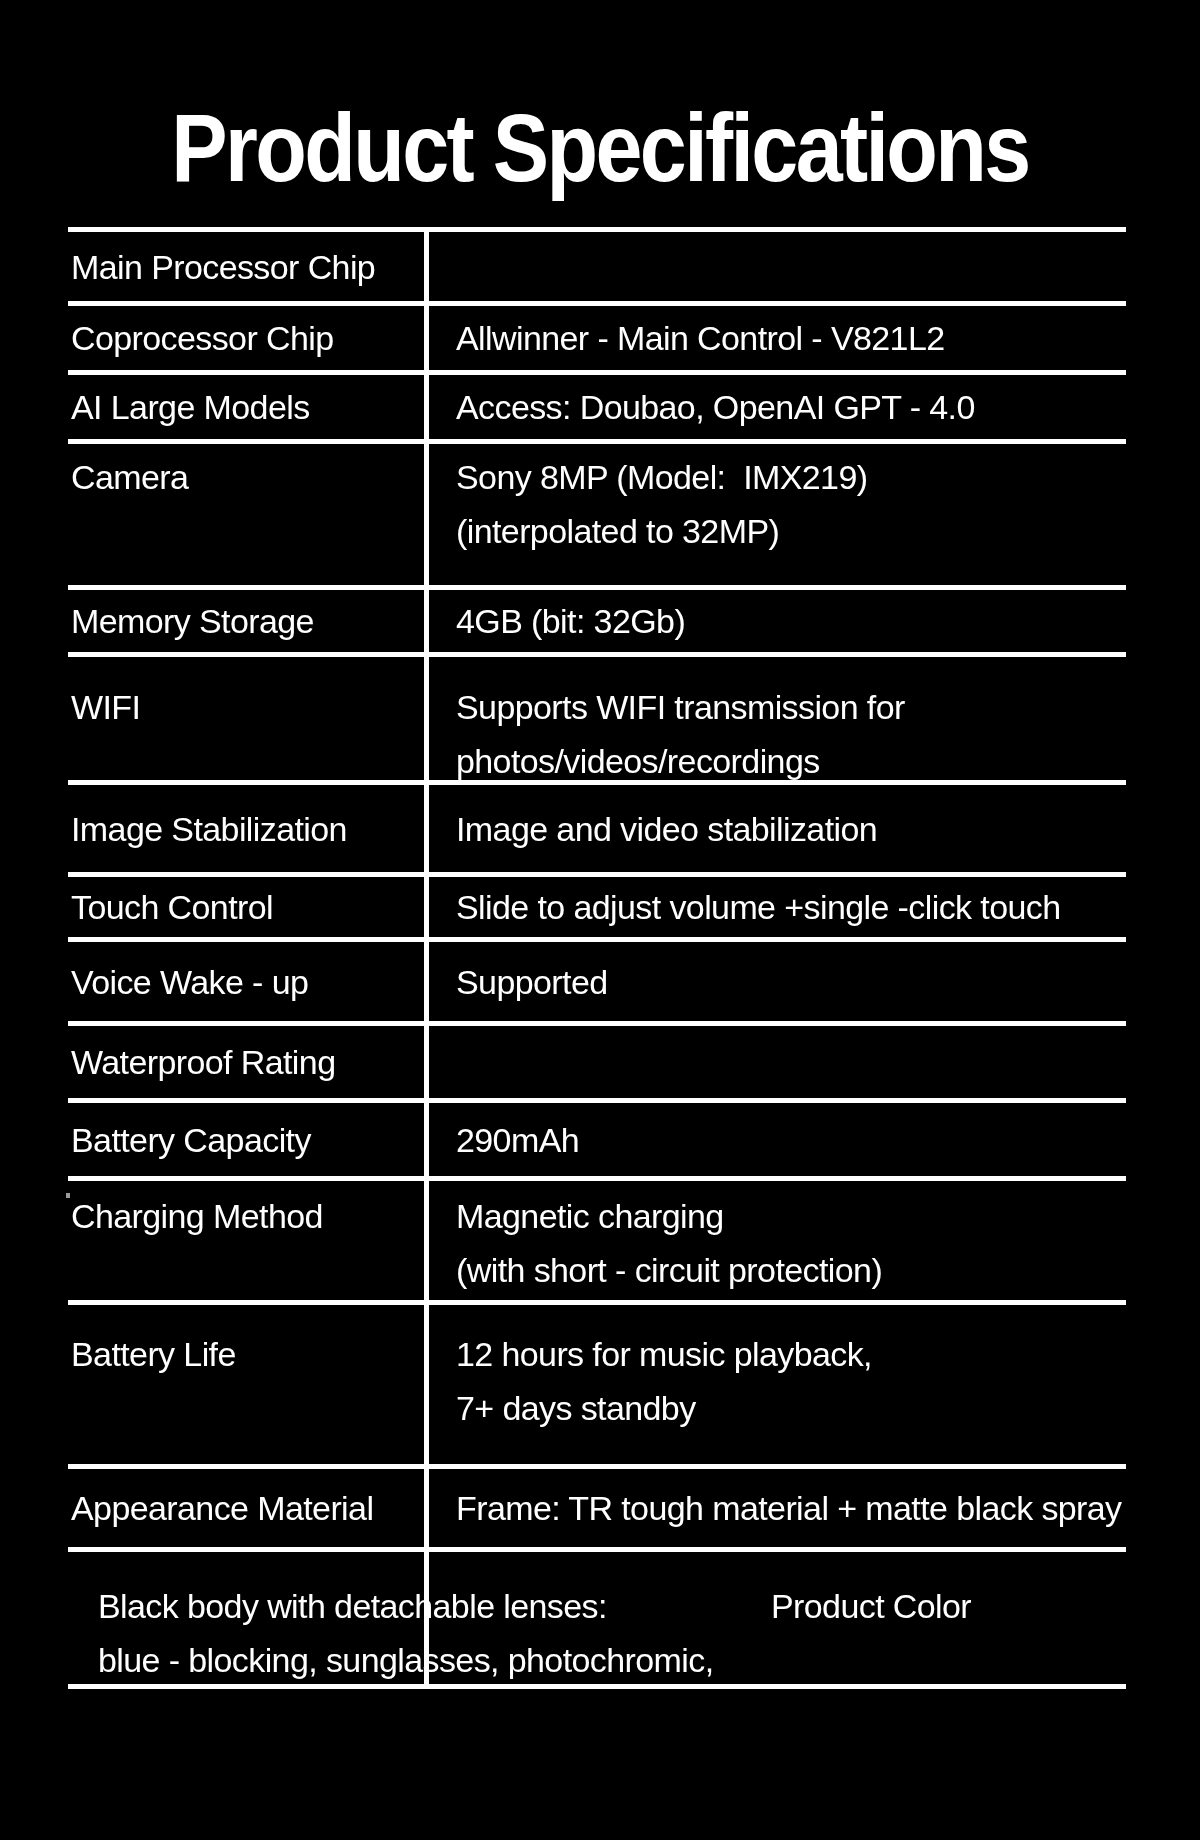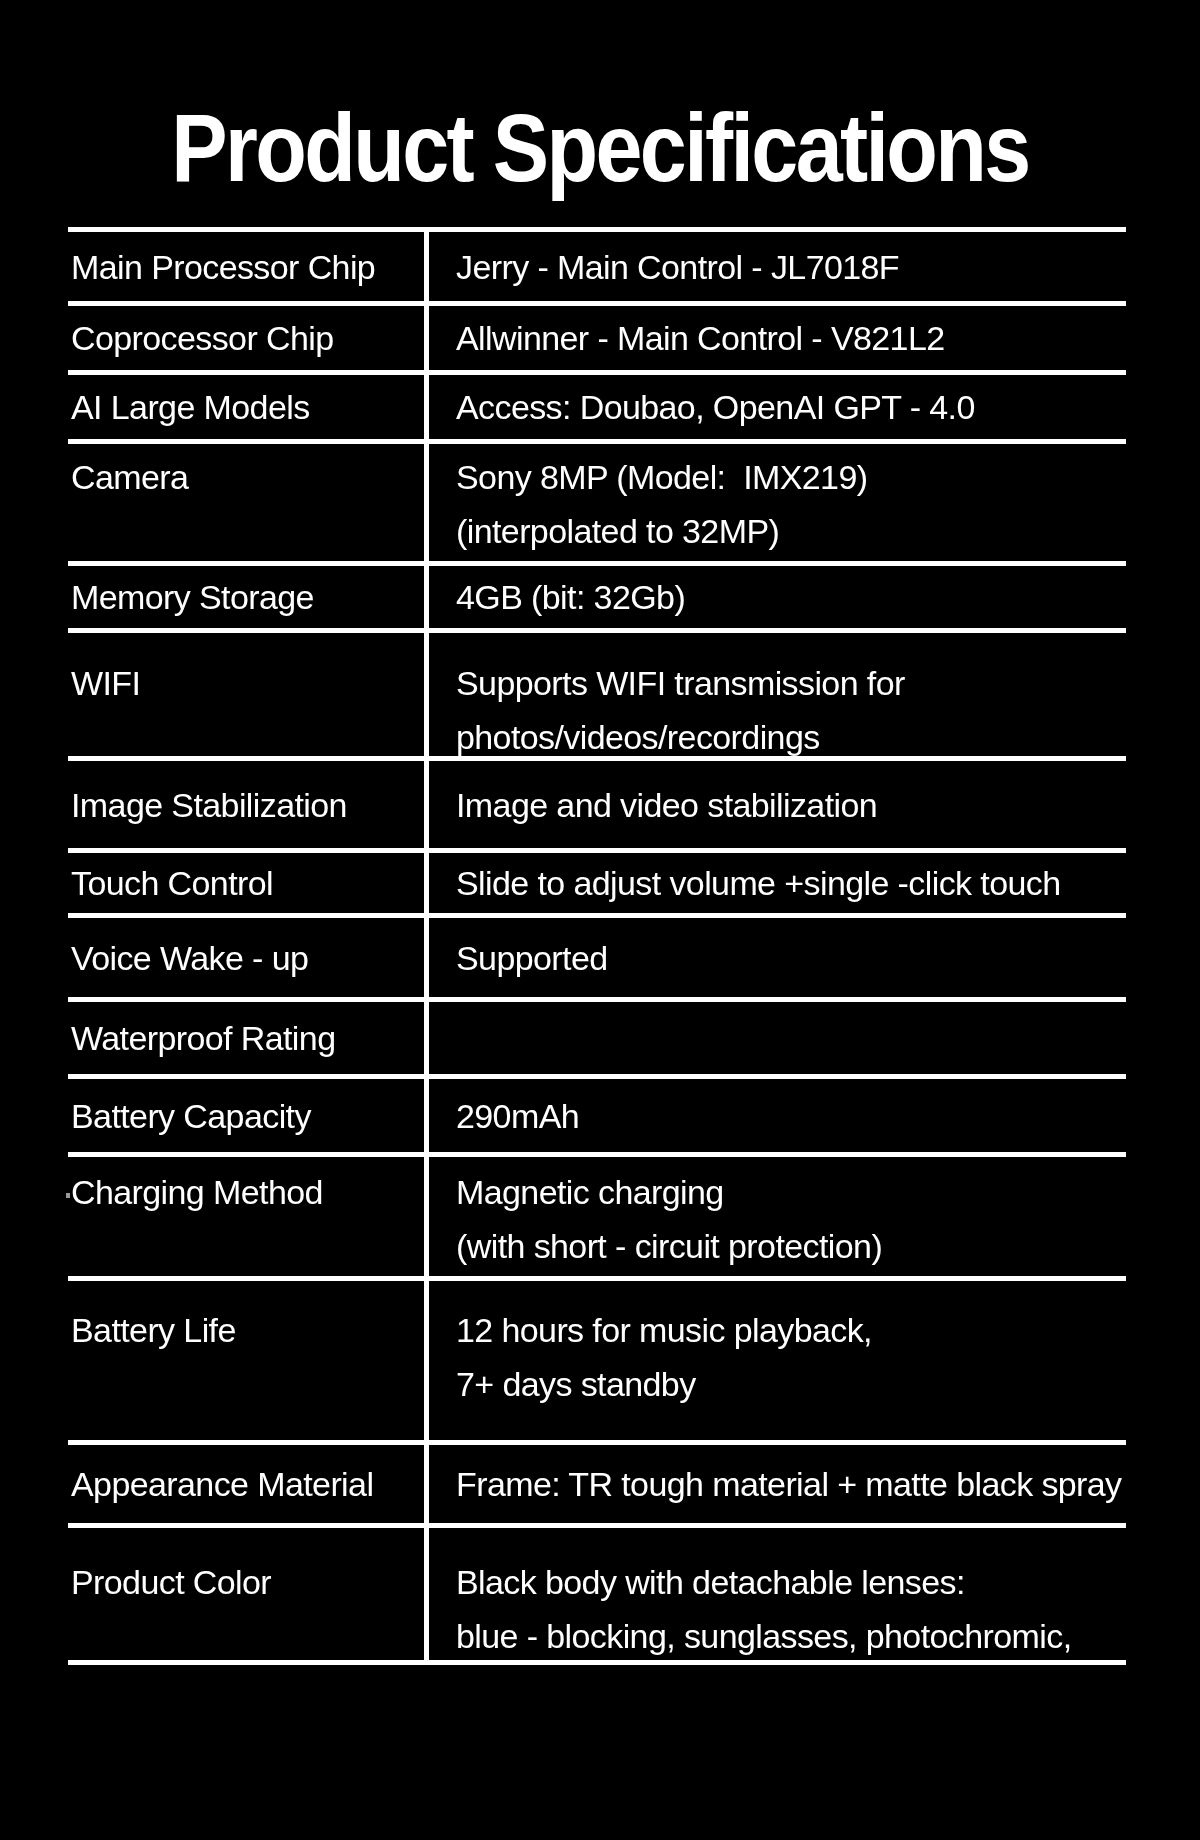--- a/index.html
+++ b/index.html
@@ -51,21 +51,21 @@
   }
   .value{
     flex:1;
     padding-left:30px;
     overflow:visible;
   }
   .multi{align-items:flex-start;}
   .r0{height:74px}
   .r1{height:69px}
   .r2{height:69px}
-  .r3{height:122px;padding-top:6px}
+  .r3{height:146px;padding-top:6px}
   .r4{height:67px}
   .r5{height:128px;padding-top:23px}
   .r6{height:92px}
   .r7{height:65px}
   .r8{height:124px;padding-top:10px}
   .r9{height:84px}
   .r10{height:77px}
   .r11{height:78px}
   .r12{height:124px;padding-top:8px}
   .r13{height:164px;padding-top:22px}
@@ -86,21 +86,20 @@
 </style>
 </head>
 <body>
 
 <h1 class="page-title">Product Specifications</h1>
 
 <div class="specs-table">
 
   <div class="row r0">
     <div class="cell label">Main Processor Chip</div>
-    <div class="cell value">Jerry - Main Control - JL7018F</div>
   </div>
 
   <div class="row r1">
     <div class="cell label">Coprocessor Chip</div>
     <div class="cell value">Allwinner - Main Control - V821L2</div>
   </div>
 
   <div class="row r2">
     <div class="cell label">AI Large Models</div>
     <div class="cell value">Access: Doubao, OpenAI GPT - 4.0</div>
@@ -159,21 +158,21 @@
     <div class="cell value">12 hours for music playback,
 7+ days standby</div>
   </div>
 
   <div class="row r14">
     <div class="cell label">Appearance Material</div>
     <div class="cell value">Frame: TR tough material + matte black spray</div>
   </div>
 
   <div class="row r15 multi">
-    <div class="cell label">Product Color</div>
     <div class="cell value">Black body with detachable lenses:
 blue - blocking, sunglasses, photochromic,</div>
+    <div class="cell label">Product Color</div>
   </div>
 
   <div class="column-divider"></div>
 </div>
 
 <div class="stray-dot"></div>
 
 </body></html>

